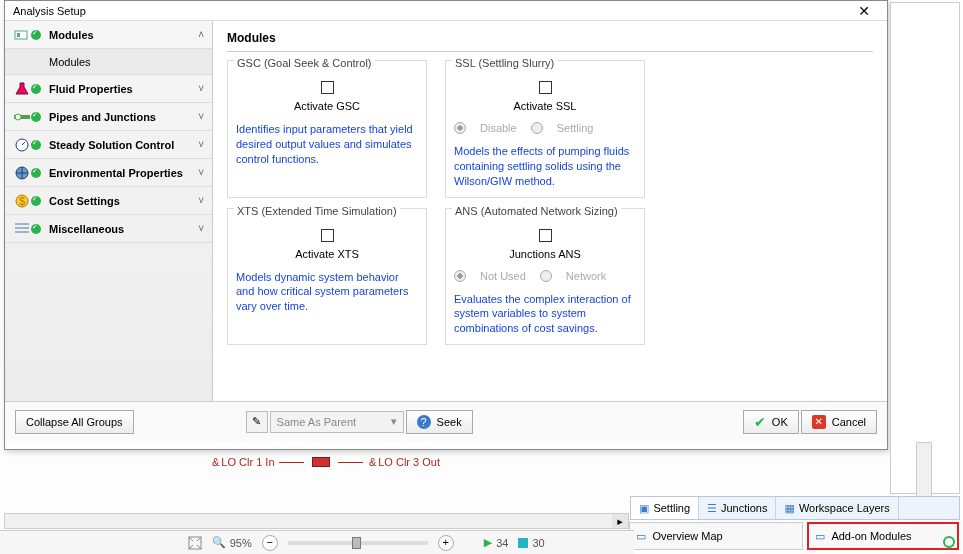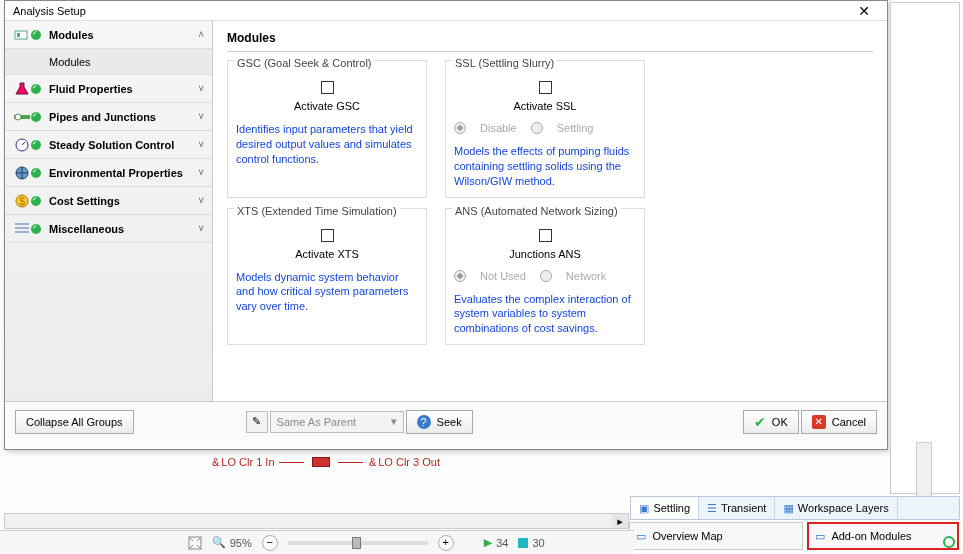--- a/index.html
+++ b/index.html
@@ -260,21 +260,21 @@
     <div class="rarrow">▸</div>
   </div>
 
 <div class="tabstrip">
   <div class="tab active">
     <span style="color:#3a7aca;">▣</span>
     <span>Settling</span>
   </div>
   <div class="tab">
     <span style="color:#3a7aca;">☰</span>
-    <span>Transient</span>
+    <span>Junctions</span>
   </div>
   <div class="tab">
     <span style="color:#3a7aca;">▦</span>
     <span>Workspace Layers</span>
   </div>
 </div>
 
 <div class="overview">
   <span style="color:#3a7aca;">▭</span>
   <span>Overview Map</span>

